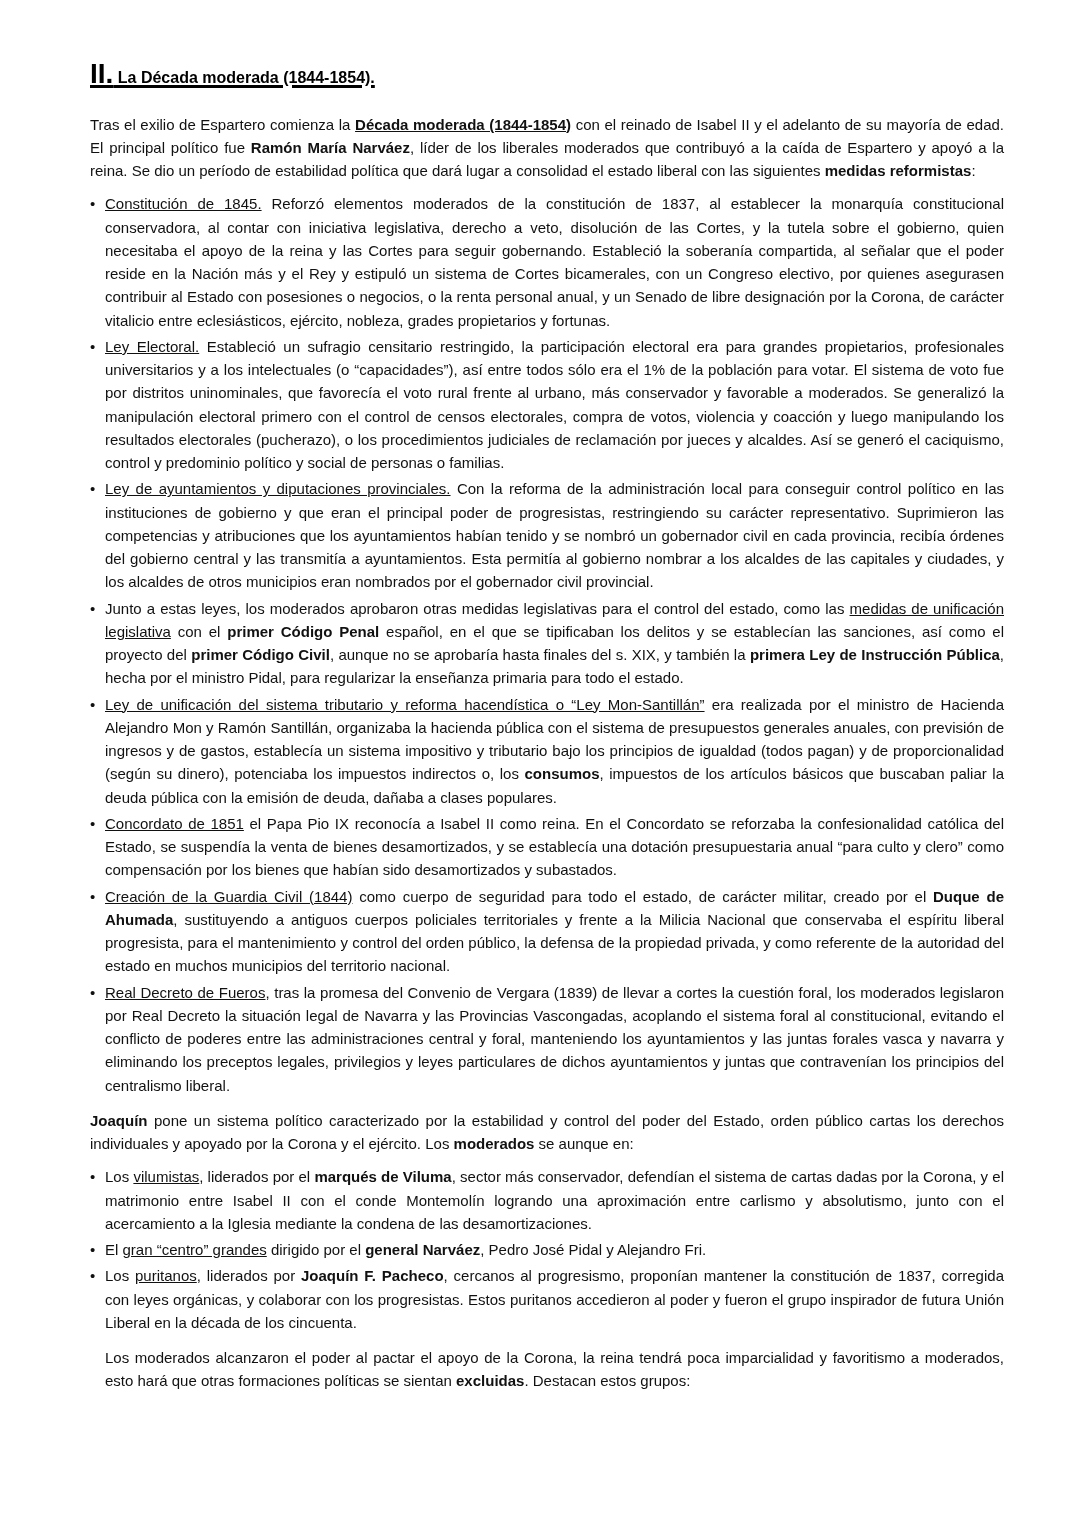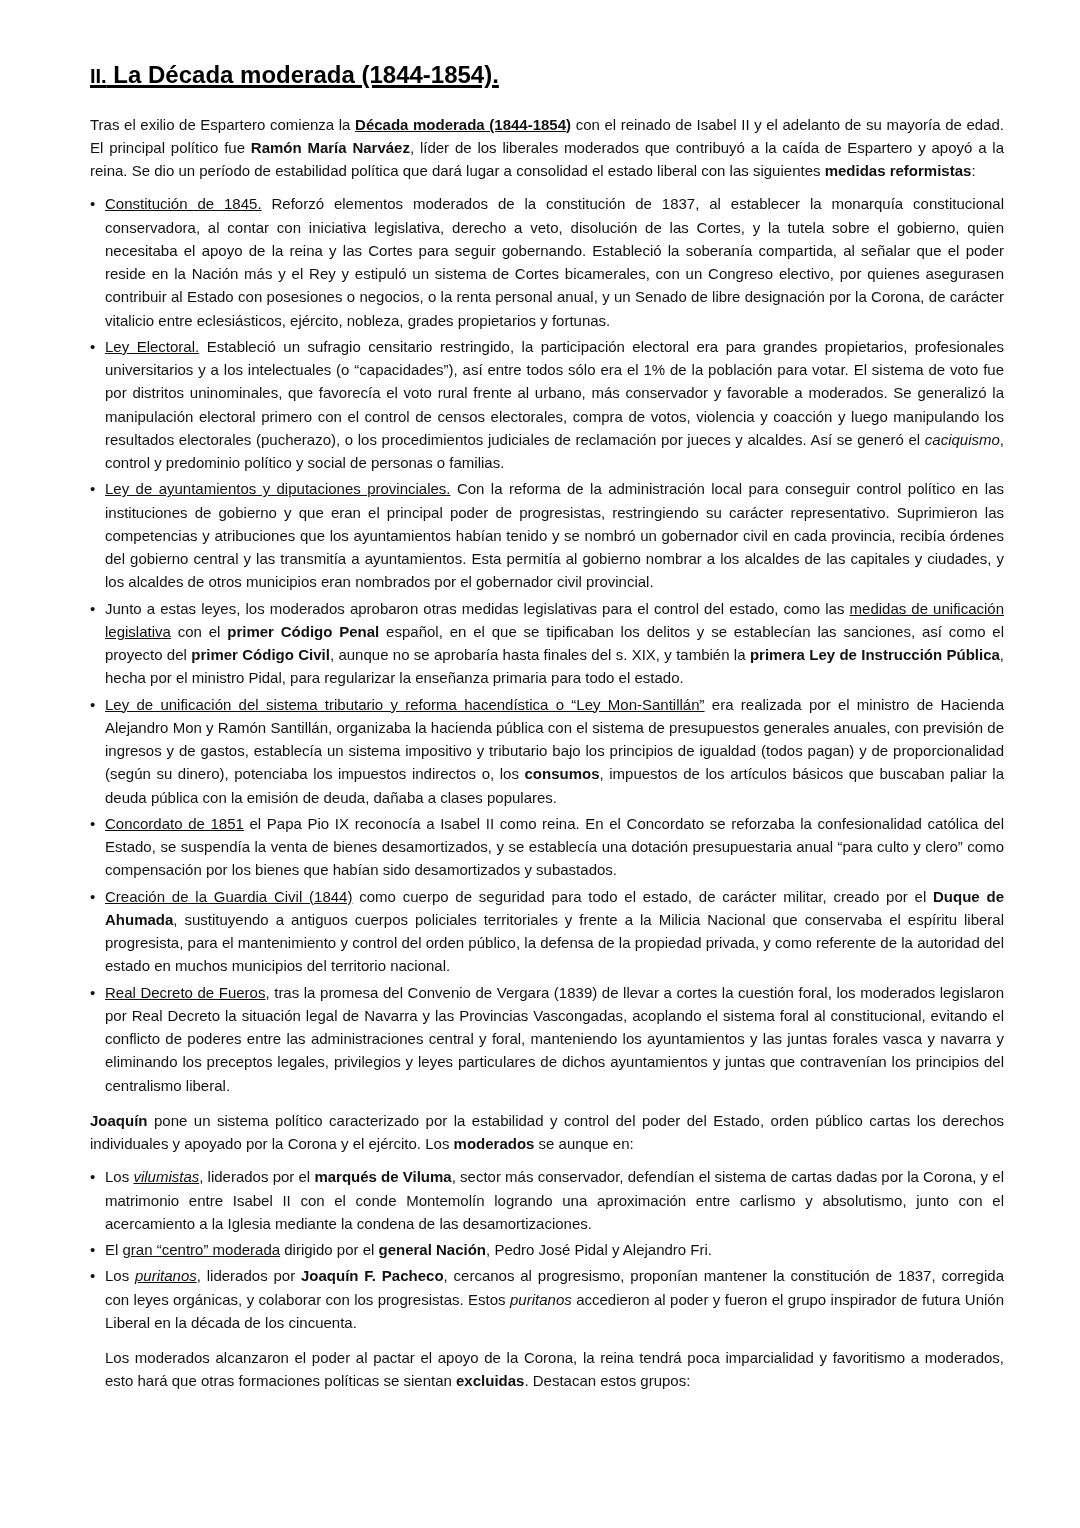--- a/index.html
+++ b/index.html
@@ -18,25 +18,25 @@
     line-height: 1.55;
     color: #111111;
   }
   .title {
     margin: 0 0 16px 0;
     font-weight: bold;
     text-decoration: underline;
     color: #000000;
   }
   .title-num {
-    font-size: 20px;
+    font-size: 28px;
     text-align: right;
   }
   .title-text {
-    font-size: 24px;
+    font-size: 16px;
   }
   .block {
     text-align: justify;
   }
   .paragraph {
     margin: 16px 0 10px 0;
   }
   .bullet {
     position: relative;
     padding-left: 15px;
@@ -49,36 +49,36 @@
   }
   .indented {
     padding-left: 15px;
     margin: 10px 0 4px 0;
   }
   .group-start {
     margin-top: 12px;
   }
   .bold { font-weight: bold; }
   .underline { text-decoration: underline; }
-  .italic { font-style: italic; }
+  .italic { }
 </style>
 </head>
 <body>
 
 <div class="page">
   <h1 class="title"><span class="title-num">II.</span><span class="title-text"> La Década moderada (1844-1854).</span></h1>
   <div id="doc-body">
       <div class="block paragraph"><span>Tras el exilio de Espartero comienza la </span><span class="bold underline">Década moderada (1844-1854)</span><span> con el reinado de Isabel II y el adelanto de su mayoría de edad. El principal político fue </span><span class="bold">Ramón María Narváez</span><span>, líder de los liberales moderados que contribuyó a la caída de Espartero y apoyó a la reina. Se dio un período de estabilidad política que dará lugar a consolidad el estado liberal con las siguientes </span><span class="bold">medidas reformistas</span><span>:</span></div>
       <div class="block bullet"><span class="marker">•</span><span><span class="underline">Constitución de 1845.</span><span> Reforzó elementos moderados de la constitución de 1837, al establecer la monarquía constitucional conservadora, al contar con iniciativa legislativa, derecho a veto, disolución de las Cortes, y la tutela sobre el gobierno, quien necesitaba el apoyo de la reina y las Cortes para seguir gobernando. Estableció la soberanía compartida, al señalar que el poder reside en la Nación más y el Rey y estipuló un sistema de Cortes bicamerales, con un Congreso electivo, por quienes asegurasen contribuir al Estado con posesiones o negocios, o la renta personal anual, y un Senado de libre designación por la Corona, de carácter vitalicio entre eclesiásticos, ejército, nobleza, grades propietarios y fortunas.</span></span></div>
       <div class="block bullet"><span class="marker">•</span><span><span class="underline">Ley Electoral.</span><span> Estableció un sufragio censitario restringido, la participación electoral era para grandes propietarios, profesionales universitarios y a los intelectuales (o “capacidades”), así entre todos sólo era el 1% de la población para votar. El sistema de voto fue por distritos uninominales, que favorecía el voto rural frente al urbano, más conservador y favorable a moderados. Se generalizó la manipulación electoral primero con el control de censos electorales, compra de votos, violencia y coacción y luego manipulando los resultados electorales (pucherazo), o los procedimientos judiciales de reclamación por jueces y alcaldes. Así se generó el </span><span class="italic">caciquismo</span><span>, control y predominio político y social de personas o familias.</span></span></div>
       <div class="block bullet"><span class="marker">•</span><span><span class="underline">Ley de ayuntamientos y diputaciones provinciales.</span><span> Con la reforma de la administración local para conseguir control político en las instituciones de gobierno y que eran el principal poder de progresistas, restringiendo su carácter representativo. Suprimieron las competencias y atribuciones que los ayuntamientos habían tenido y se nombró un gobernador civil en cada provincia, recibía órdenes del gobierno central y las transmitía a ayuntamientos. Esta permitía al gobierno nombrar a los alcaldes de las capitales y ciudades, y los alcaldes de otros municipios eran nombrados por el gobernador civil provincial.</span></span></div>
       <div class="block bullet"><span class="marker">•</span><span><span>Junto a estas leyes, los moderados aprobaron otras medidas legislativas para el control del estado, como las </span><span class="underline">medidas de unificación legislativa</span><span> con el </span><span class="bold">primer Código Penal</span><span> español, en el que se tipificaban los delitos y se establecían las sanciones, así como el proyecto del </span><span class="bold">primer Código Civil</span><span>, aunque no se aprobaría hasta finales del s. XIX, y también la </span><span class="bold">primera Ley de Instrucción Pública</span><span>, hecha por el ministro Pidal, para regularizar la enseñanza primaria para todo el estado.</span></span></div>
       <div class="block bullet"><span class="marker">•</span><span><span class="underline">Ley de unificación del sistema tributario y reforma hacendística o “Ley Mon-Santillán”</span><span> era realizada por el ministro de Hacienda Alejandro Mon y Ramón Santillán, organizaba la hacienda pública con el sistema de presupuestos generales anuales, con previsión de ingresos y de gastos, establecía un sistema impositivo y tributario bajo los principios de igualdad (todos pagan) y de proporcionalidad (según su dinero), potenciaba los impuestos indirectos o, los </span><span class="bold">consumos</span><span>, impuestos de los artículos básicos que buscaban paliar la deuda pública con la emisión de deuda, dañaba a clases populares.</span></span></div>
       <div class="block bullet"><span class="marker">•</span><span><span class="underline">Concordato de 1851</span><span> el Papa Pio IX reconocía a Isabel II como reina. En el Concordato se reforzaba la confesionalidad católica del Estado, se suspendía la venta de bienes desamortizados, y se establecía una dotación presupuestaria anual “para culto y clero” como compensación por los bienes que habían sido desamortizados y subastados.</span></span></div>
       <div class="block bullet"><span class="marker">•</span><span><span class="underline">Creación de la Guardia Civil (1844)</span><span> como cuerpo de seguridad para todo el estado, de carácter militar, creado por el </span><span class="bold">Duque de Ahumada</span><span>, sustituyendo a antiguos cuerpos policiales territoriales y frente a la Milicia Nacional que conservaba el espíritu liberal progresista, para el mantenimiento y control del orden público, la defensa de la propiedad privada, y como referente de la autoridad del estado en muchos municipios del territorio nacional.</span></span></div>
       <div class="block bullet"><span class="marker">•</span><span><span class="underline">Real Decreto de Fueros</span><span>, tras la promesa del Convenio de Vergara (1839) de llevar a cortes la cuestión foral, los moderados legislaron por Real Decreto la situación legal de Navarra y las Provincias Vascongadas, acoplando el sistema foral al constitucional, evitando el conflicto de poderes entre las administraciones central y foral, manteniendo los ayuntamientos y las juntas forales vasca y navarra y eliminando los preceptos legales, privilegios y leyes particulares de dichos ayuntamientos y juntas que contravenían los principios del centralismo liberal.</span></span></div>
       <div class="block paragraph group-start"><span class="bold">Joaquín</span><span> pone un sistema político caracterizado por la estabilidad y control del poder del Estado, orden público cartas los derechos individuales y apoyado por la Corona y el ejército. Los </span><span class="bold">moderados</span><span> se aunque en:</span></div>
       <div class="block bullet"><span class="marker">•</span><span><span>Los </span><span class="italic underline">vilumistas</span><span>, liderados por el </span><span class="bold">marqués de Viluma</span><span>, sector más conservador, defendían el sistema de cartas dadas por la Corona, y el matrimonio entre Isabel II con el conde Montemolín logrando una aproximación entre carlismo y absolutismo, junto con el acercamiento a la Iglesia mediante la condena de las desamortizaciones.</span></span></div>
-      <div class="block bullet"><span class="marker">•</span><span><span>El </span><span class="underline">gran “centro” moderada</span><span> dirigido por el </span><span class="bold">general Nación</span><span>, Pedro José Pidal y Alejandro Fri.</span></span></div>
+      <div class="block bullet"><span class="marker">•</span><span><span>El </span><span class="underline">gran “centro” grandes</span><span> dirigido por el </span><span class="bold">general Narváez</span><span>, Pedro José Pidal y Alejandro Fri.</span></span></div>
       <div class="block bullet"><span class="marker">•</span><span><span>Los </span><span class="italic underline">puritanos</span><span>, liderados por </span><span class="bold">Joaquín F. Pacheco</span><span>, cercanos al progresismo, proponían mantener la constitución de 1837, corregida con leyes orgánicas, y colaborar con los progresistas. Estos </span><span class="italic">puritanos</span><span> accedieron al poder y fueron el grupo inspirador de futura Unión Liberal en la década de los cincuenta.</span></span></div>
       <div class="block indented group-start"><span>Los moderados alcanzaron el poder al pactar el apoyo de la Corona, la reina tendrá poca imparcialidad y favoritismo a moderados, esto hará que otras formaciones políticas se sientan </span><span class="bold">excluidas</span><span>. Destacan estos grupos:</span></div>
     </div>
 </div>
 
 </body></html>

